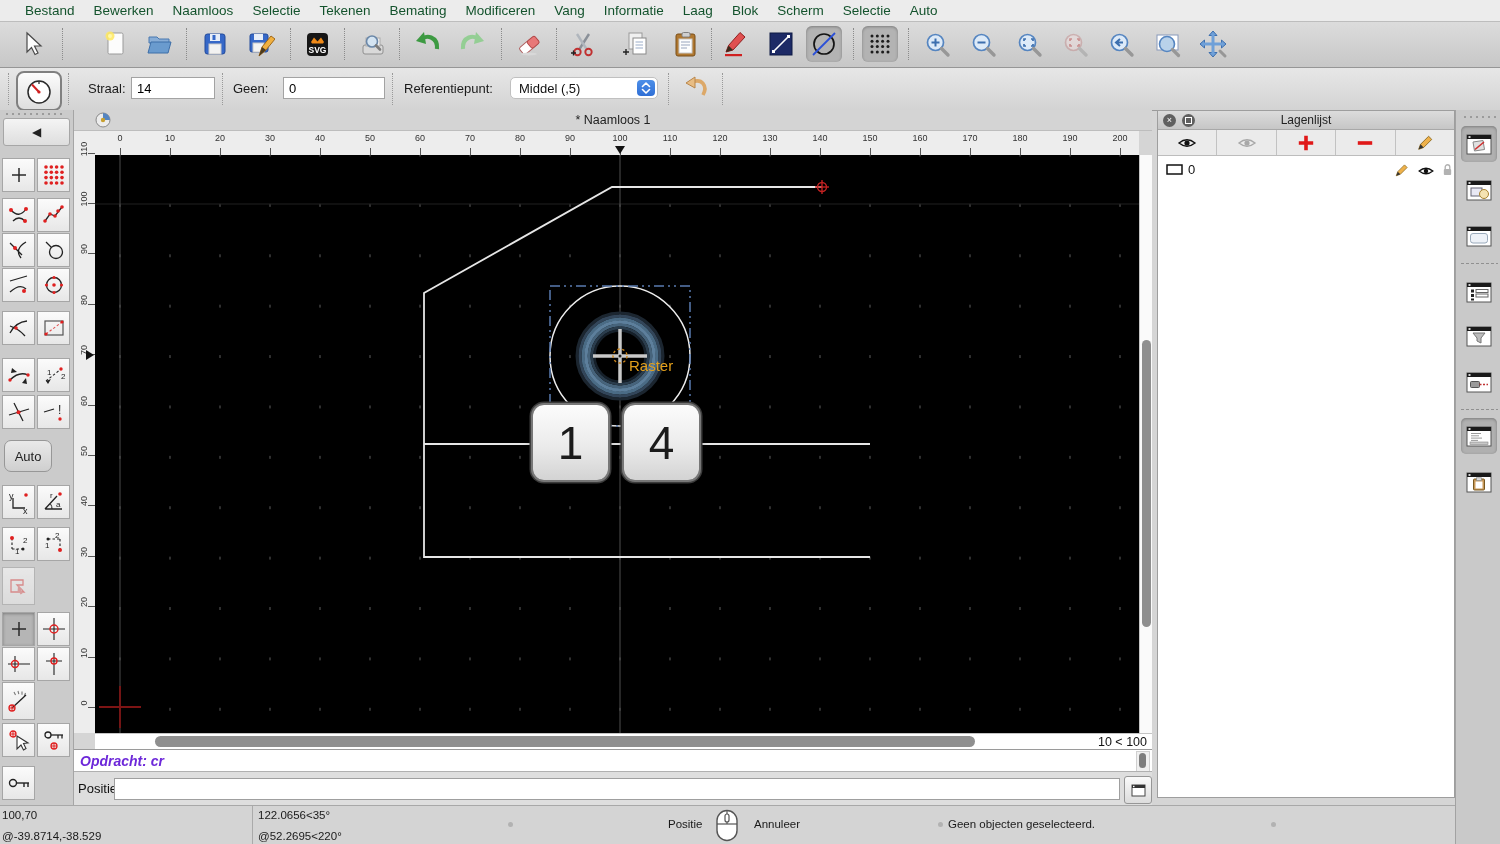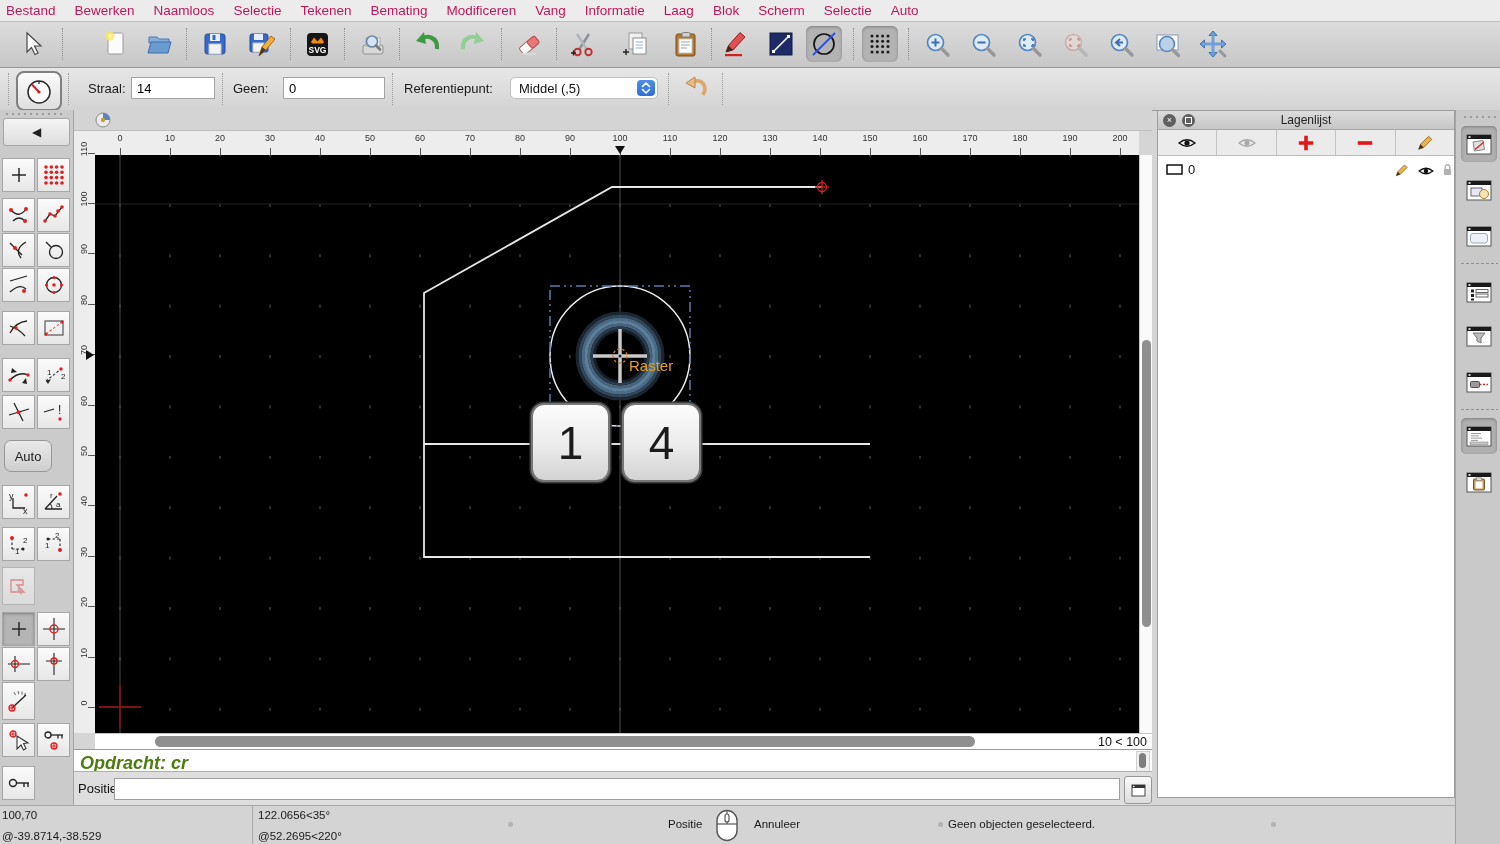--- a/index.html
+++ b/index.html
@@ -4,21 +4,21 @@
 <style>
   html,body{margin:0;padding:0;}
   body{width:1500px;height:844px;position:relative;overflow:hidden;
        background:#d5d5d5;font-family:"Liberation Sans",sans-serif;color:#111;
        -webkit-font-smoothing:antialiased;}
   .abs{position:absolute;}
 
   
   #menubar{left:0;top:0;width:1500px;height:22px;background:#ececec;
            border-bottom:1px solid #bdbdbd;display:flex;align-items:center;
-           padding-left:6px;gap:19px;font-size:13.5px;color:#be185d;box-sizing:border-box;}
+           padding-left:25px;gap:19px;font-size:13.5px;color:#14532d;box-sizing:border-box;}
   .menu-item{white-space:nowrap;cursor:default;}
 
   
   #toolbar1{left:0;top:22px;width:1500px;height:45px;
             background:linear-gradient(#dcdcdc,#c7c7c7);border-bottom:1px solid #969696;}
   #ribbon{left:0;top:68px;width:1500px;height:42px;
           background:linear-gradient(#e7e7e7,#d3d3d3);border-bottom:1px solid #9a9a9a;}
   .tbtn{position:absolute;top:4px;width:36px;height:36px;display:flex;
         align-items:center;justify-content:center;border-radius:6px;}
   .tbtn.sel{background:#b3b3b3;box-shadow:inset 0 1px 3px rgba(0,0,0,.3);}
@@ -75,21 +75,21 @@
           display:flex;align-items:center;justify-content:center;
           font-size:46px;color:#1b1b1b;}
   #vscroll{left:1139px;top:155px;width:13px;height:578px;background:#fafafa;border-left:1px solid #c4c4c4;box-sizing:border-box;}
   #vscroll-thumb{position:absolute;left:2px;top:185px;width:9px;height:287px;background:#8f8f8f;border-radius:5px;}
   #hscroll{left:95px;top:733px;width:1057px;height:16px;background:#ffffff;border-top:1px solid #c4c4c4;box-sizing:border-box;}
   #hscroll-thumb{position:absolute;left:60px;top:2px;width:820px;height:11px;background:#8f8f8f;border-radius:5.5px;}
   #scroll-info{position:absolute;right:5px;top:1px;font-size:12.5px;color:#111;}
 
   
   #cmdline{left:74px;top:749px;width:1078px;height:22px;background:#fff;border-top:1px solid #9a9a9a;box-sizing:border-box;}
-  #cmd-text{position:absolute;left:6px;top:3px;font-size:18px;font-style:italic;font-weight:bold;color:#4d7c0f;}
+  #cmd-text{position:absolute;left:6px;top:3px;font-size:14px;font-style:italic;font-weight:bold;color:#6d28d9;}
   #cmd-scroll{position:absolute;right:2px;top:1px;width:12px;height:19px;background:#f0f0f0;border:1px solid #d0d0d0;}
   #cmd-thumb{position:absolute;left:1.5px;top:1px;width:7px;height:15px;background:#7e7e7e;border-radius:3.5px;}
   #posrow{left:74px;top:771px;width:1078px;height:34px;background:#dedede;border-top:1px solid #b0b0b0;box-sizing:border-box;}
   #pos-label{position:absolute;left:4px;top:9px;font-size:13px;}
   #pos-input{position:absolute;left:40px;top:6px;width:1000px;height:18px;border:1px solid #9f9f9f;background:#fff;
              font-size:13px;font-family:"Liberation Sans",sans-serif;}
   #pos-btn{position:absolute;left:1050px;top:4px;width:26px;height:26px;background:linear-gradient(#fafafa,#dcdcdc);
            border:1px solid #969696;border-radius:3px;display:flex;align-items:center;justify-content:center;}
 
   
@@ -627,20 +627,21 @@
       </svg>
   </div>
 </div>
 
 <div class="abs" id="doc-titlebar">
   <svg class="abs" style="left:21px;top:2px" width="16" height="16" viewBox="0 0 16 16">
       <circle cx="8" cy="8" r="7" fill="#ececec" stroke="#8a8a8a"></circle>
       <path d="M8 1 A7 7 0 0 1 15 8 L8 8 Z" fill="#5585c0"></path>
       <circle cx="8" cy="8" r="2.2" fill="#c8a030"></circle>
     </svg>
+  <div id="doc-title">* Naamloos 1</div>
 </div>
 
 <div class="abs" id="hruler">
   <div id="hruler-content">
       <span class="hr-label" style="left: 25px;">0</span>
       <i class="hr-tick" style="left: 25px;"></i>
       <span class="hr-label" style="left: 75px;">10</span>
       <i class="hr-tick" style="left: 75px;"></i>
       <span class="hr-label" style="left: 125px;">20</span>
       <i class="hr-tick" style="left: 125px;"></i>

